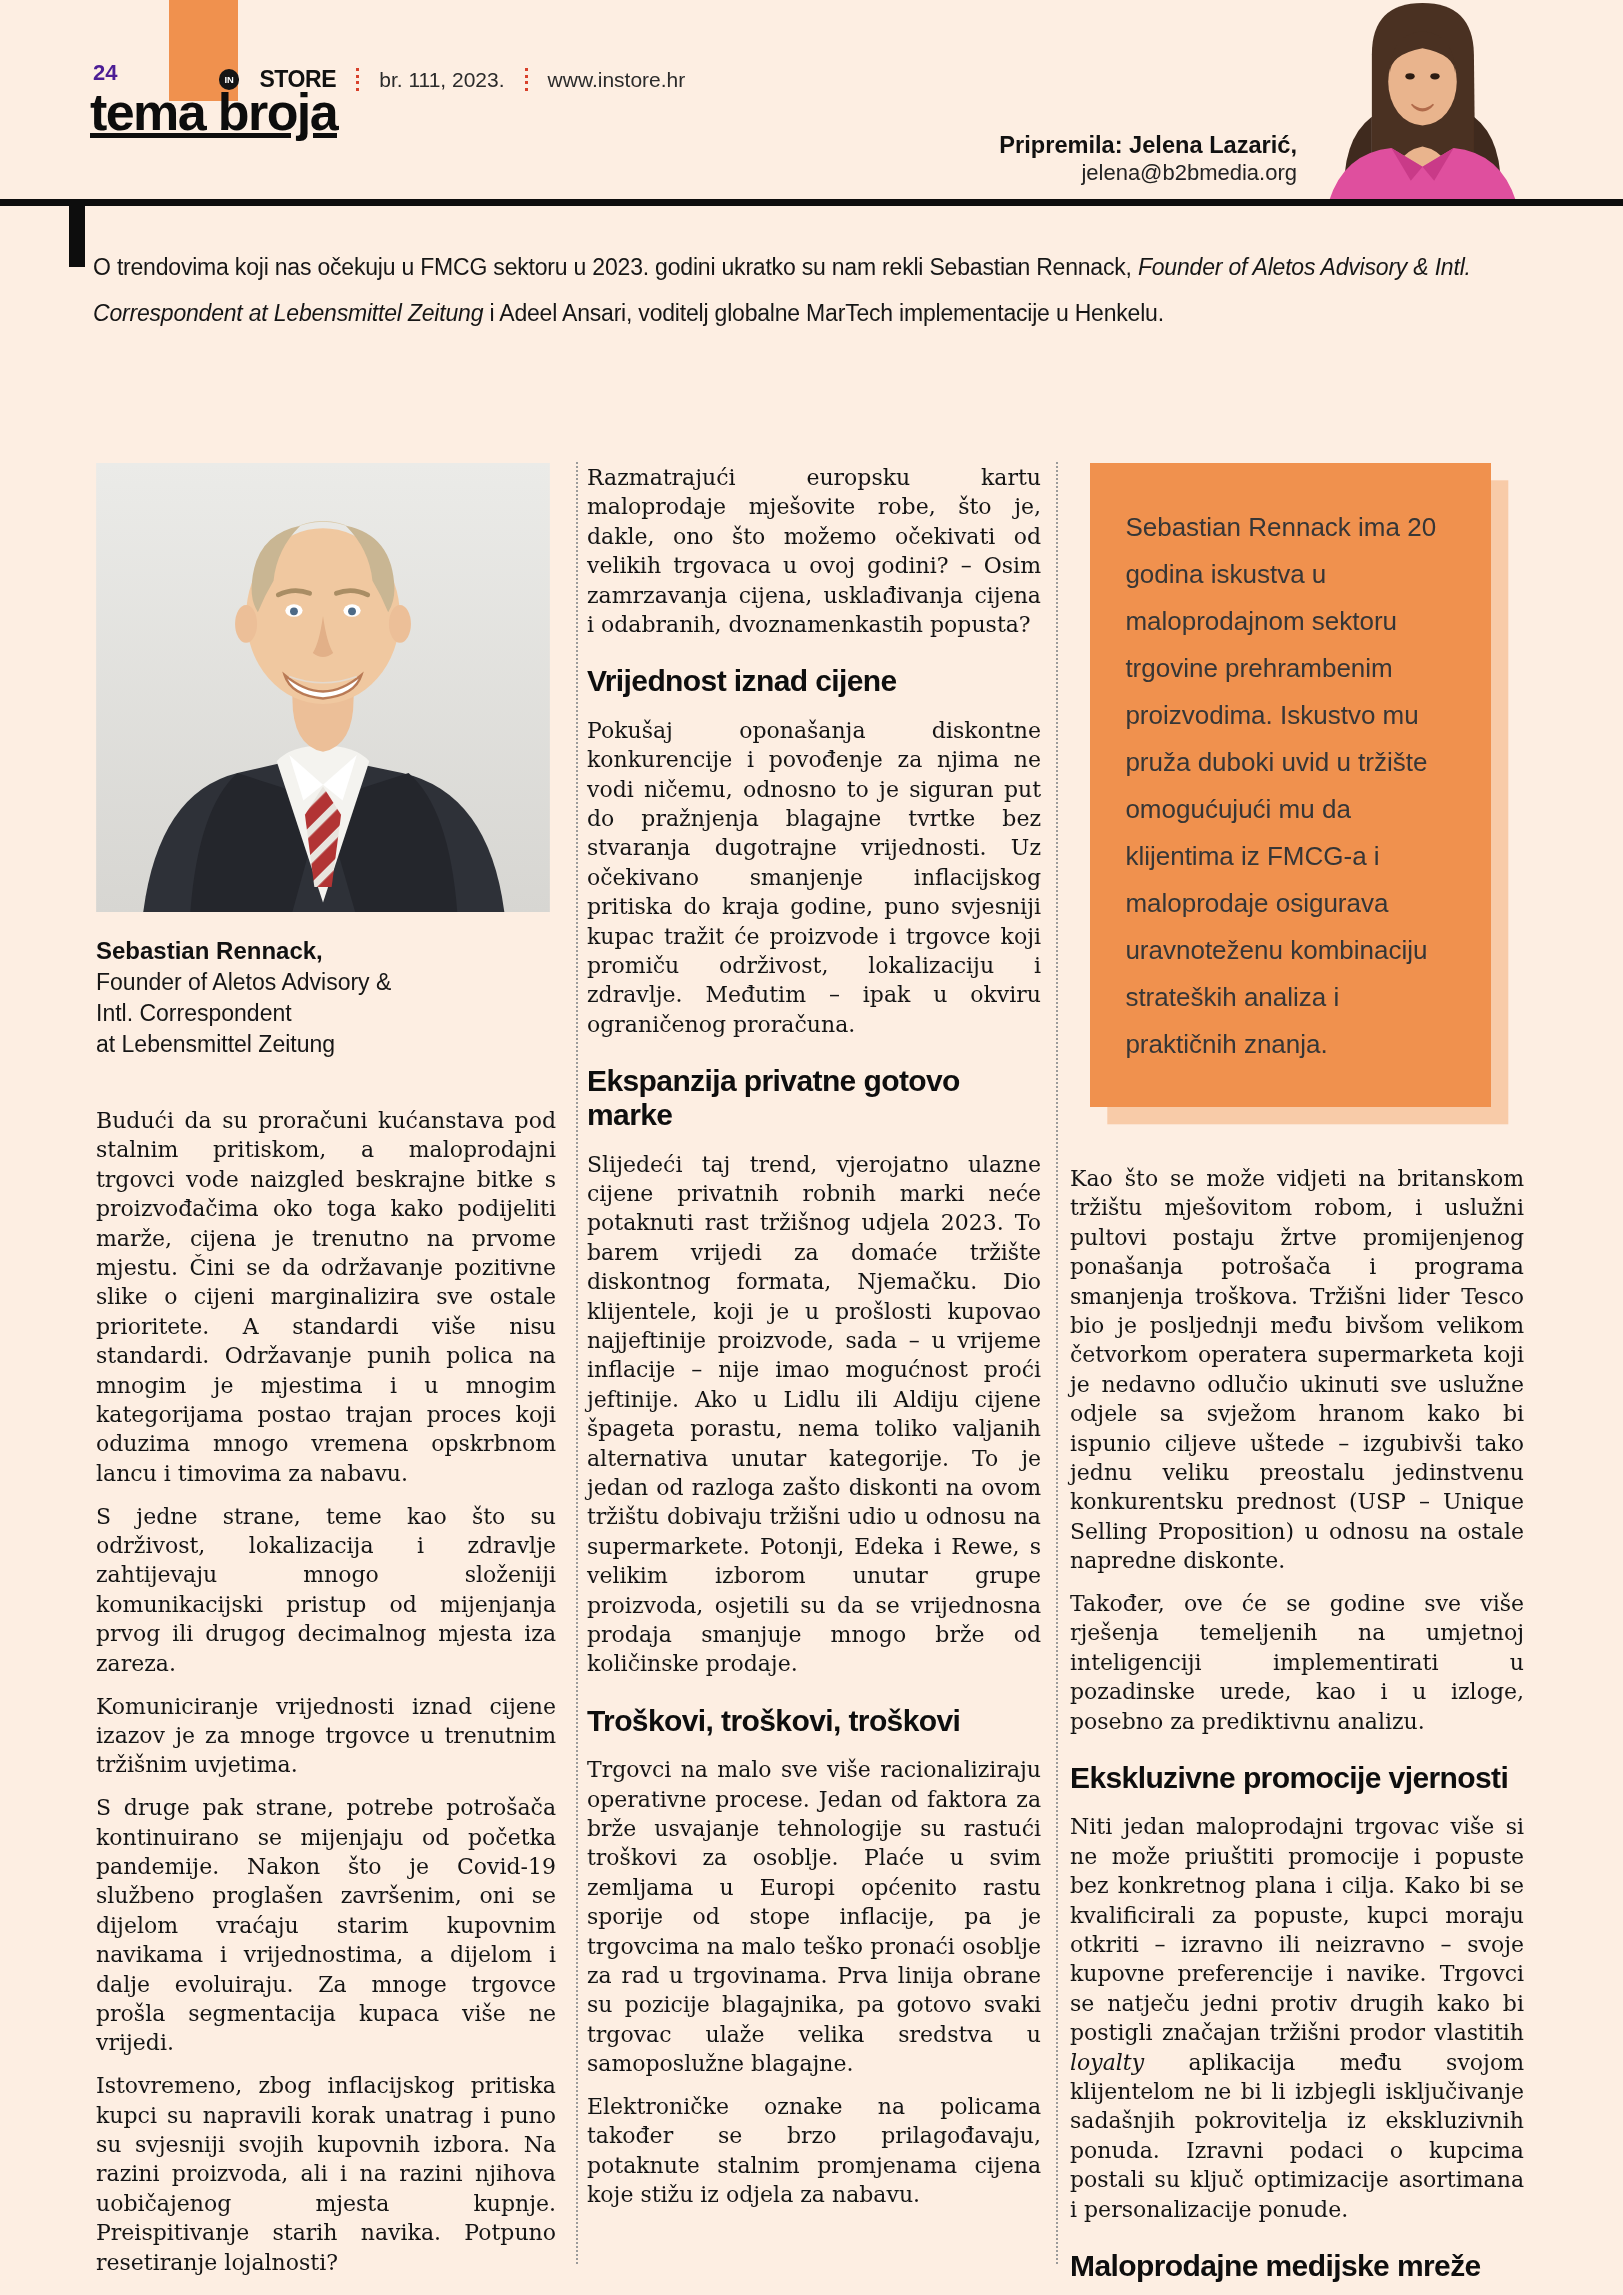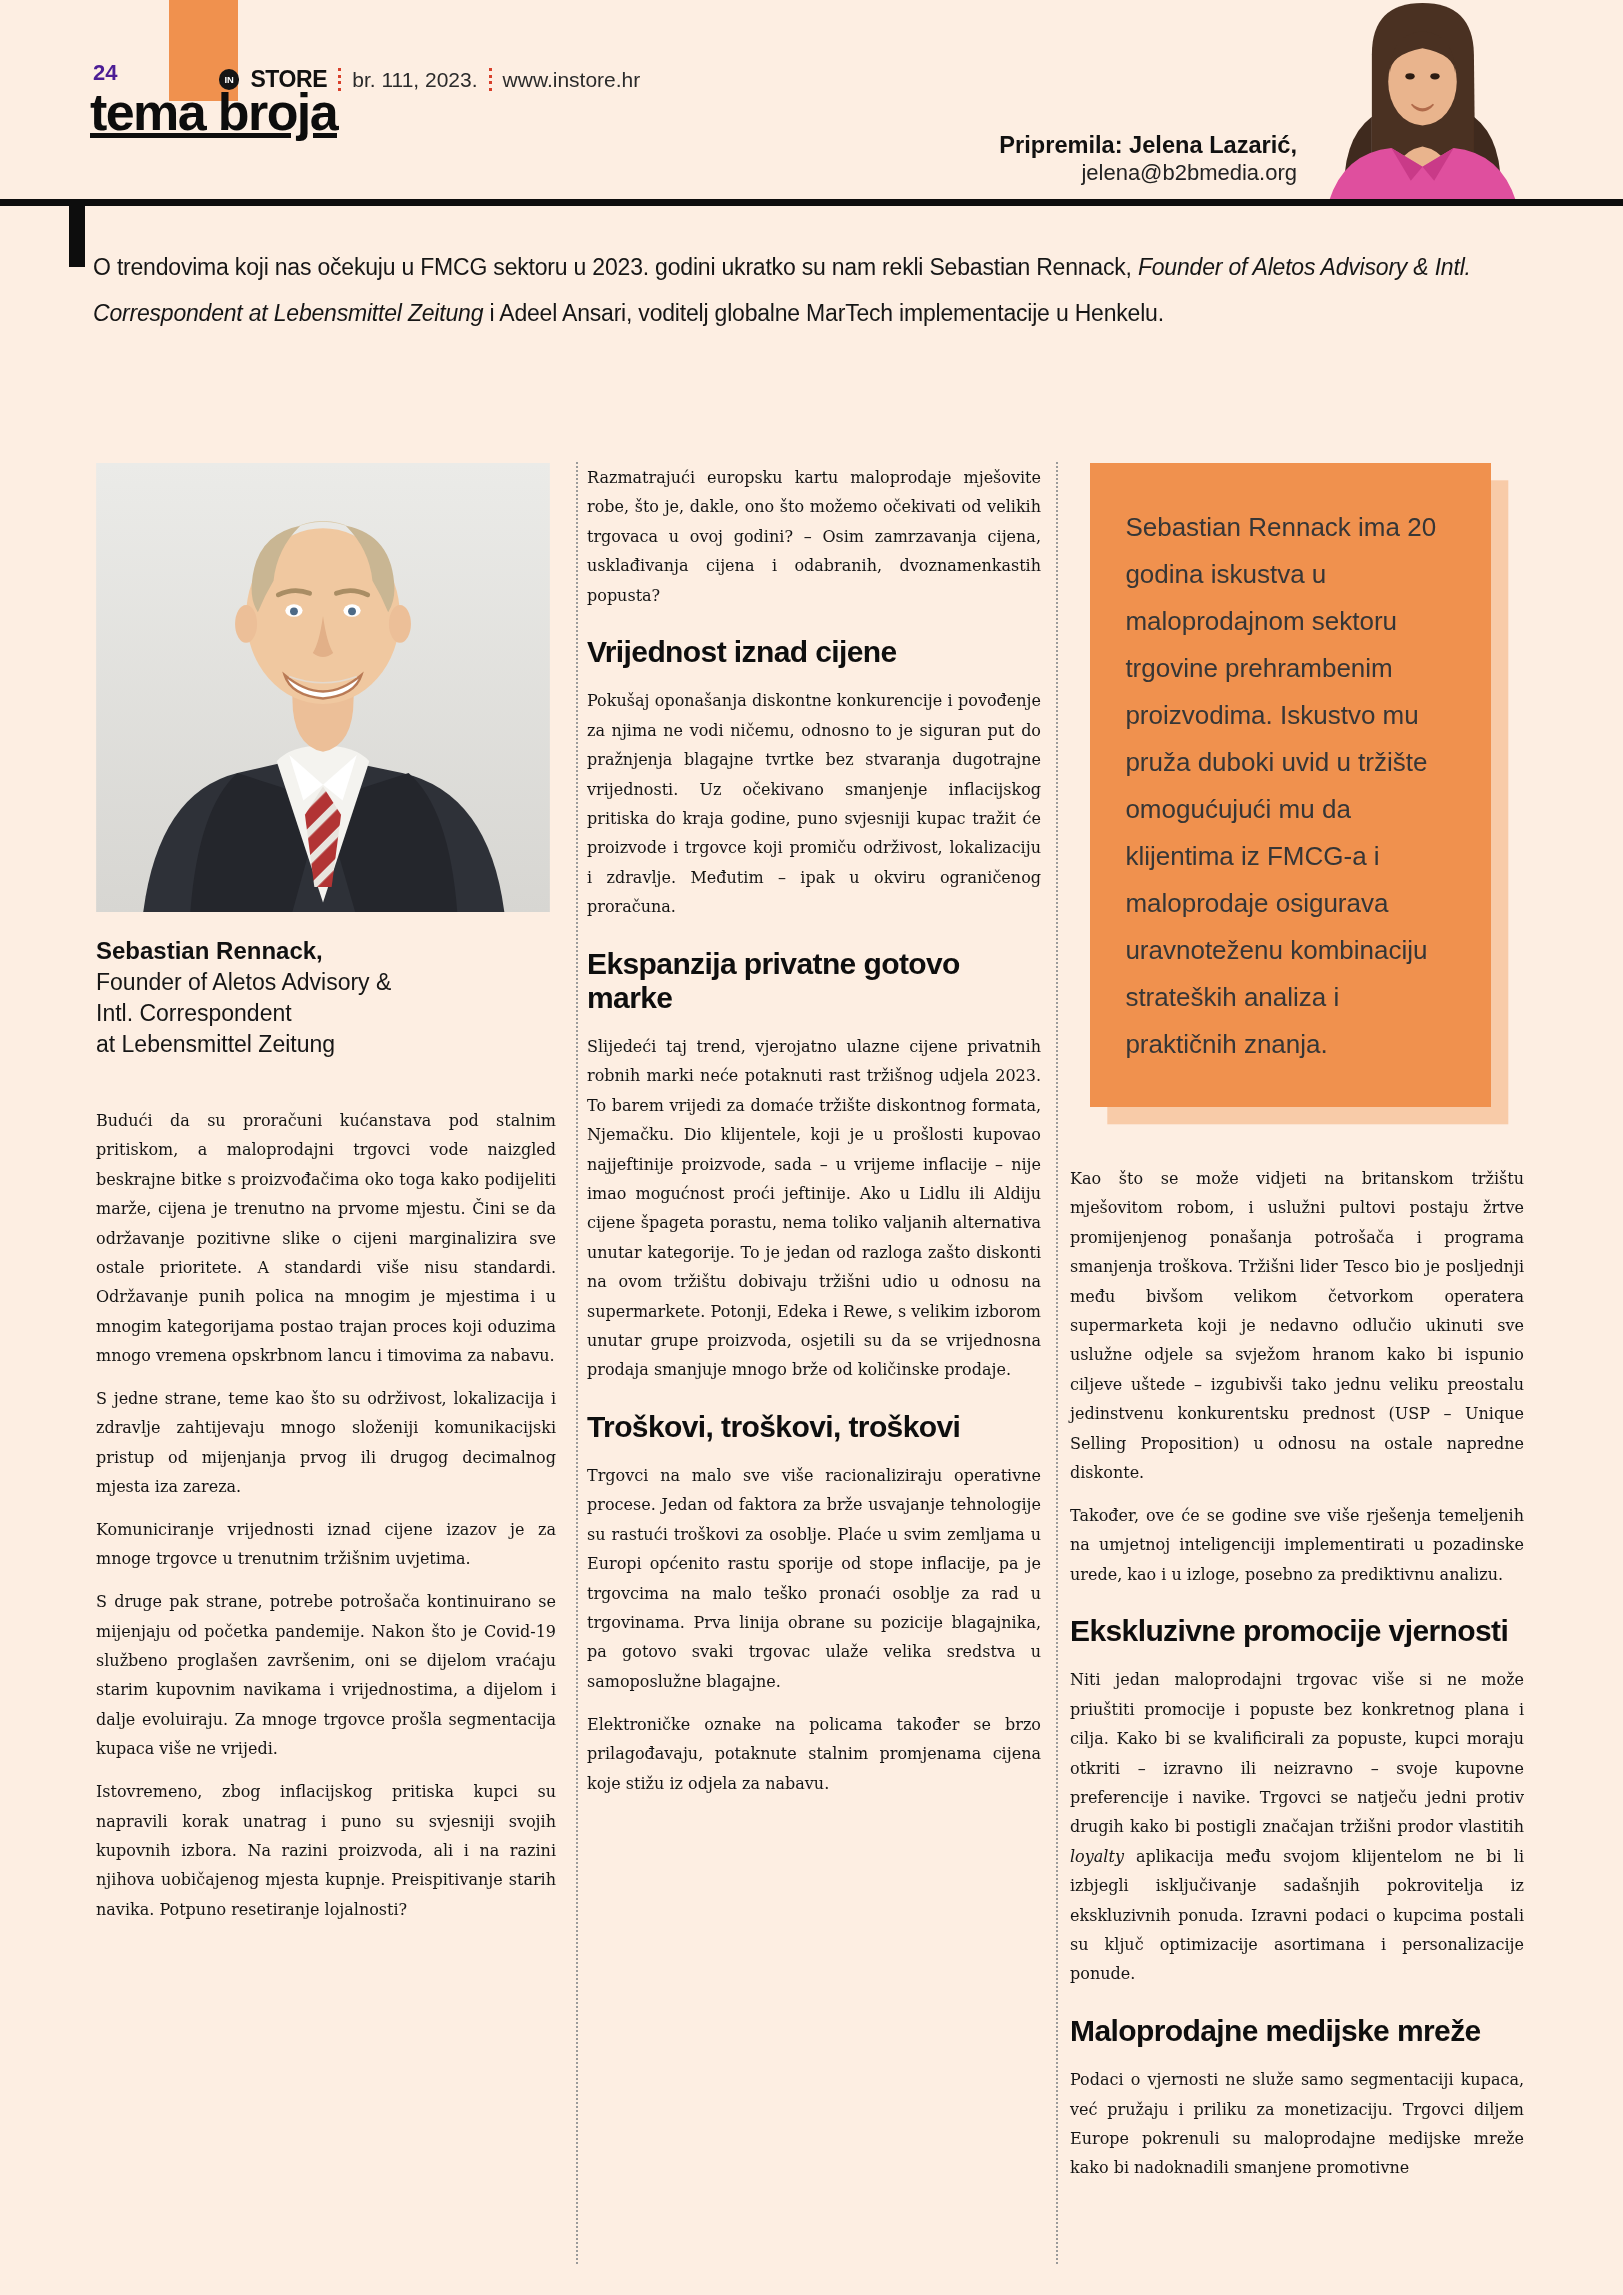--- a/index.html
+++ b/index.html
@@ -6,21 +6,21 @@
   body{
     width:1623px;height:2295px;position:relative;overflow:hidden;
     background:#fdeee2;
     font-family:"Liberation Sans",sans-serif;
     color:#131313;
   }
   .abs{position:absolute;}
   
   .orange-block{left:169px;top:0;width:69px;height:101px;background:#f0914e;}
   .page-num{left:93px;top:60px;font-size:22px;font-weight:bold;color:#4c1d95;}
-  .masthead{left:219px;top:66px;display:flex;align-items:center;gap:11px;}
+  .masthead{left:219px;top:66px;display:flex;align-items:center;gap:20px;}
   .logo-circle{width:20.4px;height:20.4px;border-radius:50%;background:#151515;color:#fff;
     display:flex;align-items:center;justify-content:center;font-size:9.4px;font-weight:bold;letter-spacing:0;}
   .brand{font-size:23px;font-weight:800;letter-spacing:-0.4px;color:#111;}
   .dotsep{width:0;height:23.6px;border-left:3.1px dotted #d8402b;}
   .issue,.site{font-size:21px;color:#2b2b2b;}
   .section-title{left:90px;top:82px;font-size:52px;font-weight:800;letter-spacing:-1.6px;color:#0d0d0d;text-decoration:underline;}
   .byline{right:326px;top:132px;text-align:right;}
   .byline .who{font-size:23.6px;font-weight:bold;color:#111;}
   .byline .mail{font-size:22px;color:#222;margin-top:1px;}
   .author-photo{left:1297px;top:0;width:251px;height:201px;}
@@ -34,21 +34,21 @@
   .col1{left:96px;width:460px;}
   .col2{left:587px;width:454px;}
   .col3{left:1070px;width:454px;}
   .vsep{top:462px;height:1802px;width:0;border-left:2.4px dotted #9a9a9a;}
   .vsep1{left:576px;}
   .vsep2{left:1056px;}
   .portrait{width:454px;height:449px;display:block;}
   .caption{margin-top:22px;margin-bottom:46px;}
   .caption .name{font-size:24px;font-weight:bold;color:#111;line-height:33px;}
   .caption .role{font-size:23px;color:#161616;line-height:31px;}
-  p.body{font-family:"DejaVu Serif","Liberation Serif",serif;font-size:16px;line-height:29.4px;
+  p.body{font-family:"DejaVu Serif","Liberation Serif",serif;font-size:22px;line-height:29.4px;
     text-align:justify;margin:0 0 13.4px 0;color:#141414;}
   p.body .it{font-style:italic;}
   h3.subhead{font-family:"Liberation Sans",sans-serif;font-size:30px;font-weight:bold;
     letter-spacing:-0.6px;color:#0e0e0e;margin:25px 0 17.3px 0;}
   
   .quote-box{margin-left:20.4px;width:331px;background:#f0914e;padding:41px 35px 39px 35px;
     box-shadow:17.3px 17.3px 0 #f8cba8;margin-bottom:57px;}
   .quote-box .qtext{font-family:"Liberation Sans",sans-serif;font-size:26px;line-height:47px;color:#363636;}
 </style>
 </head>

